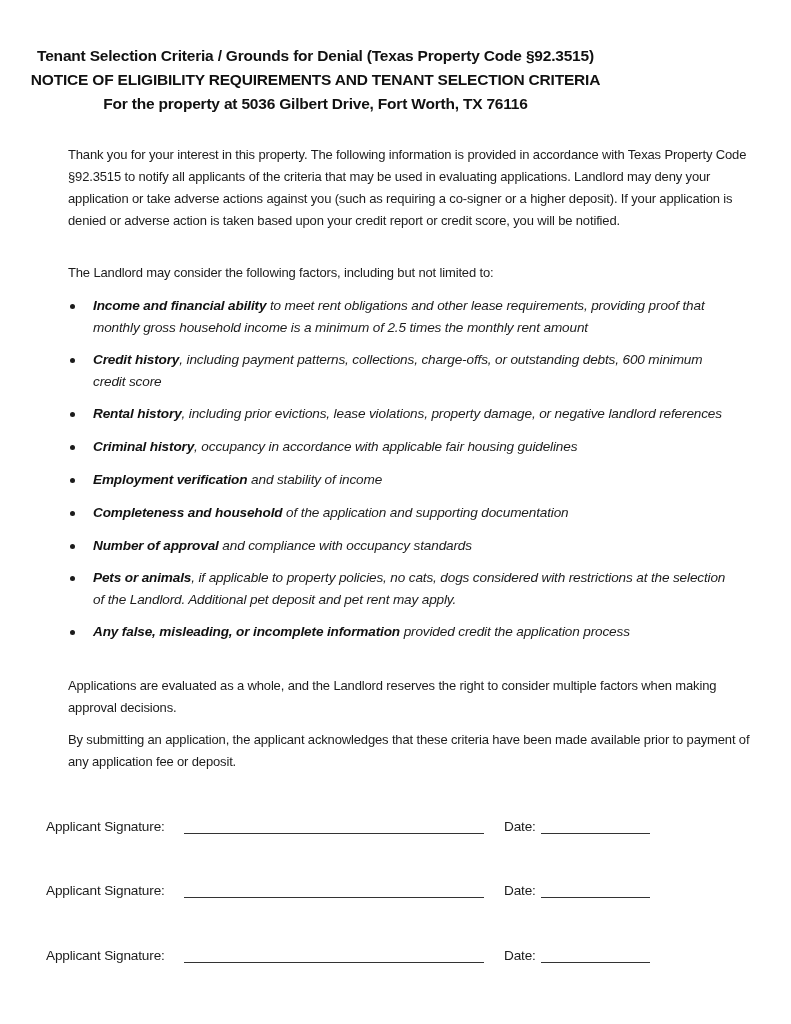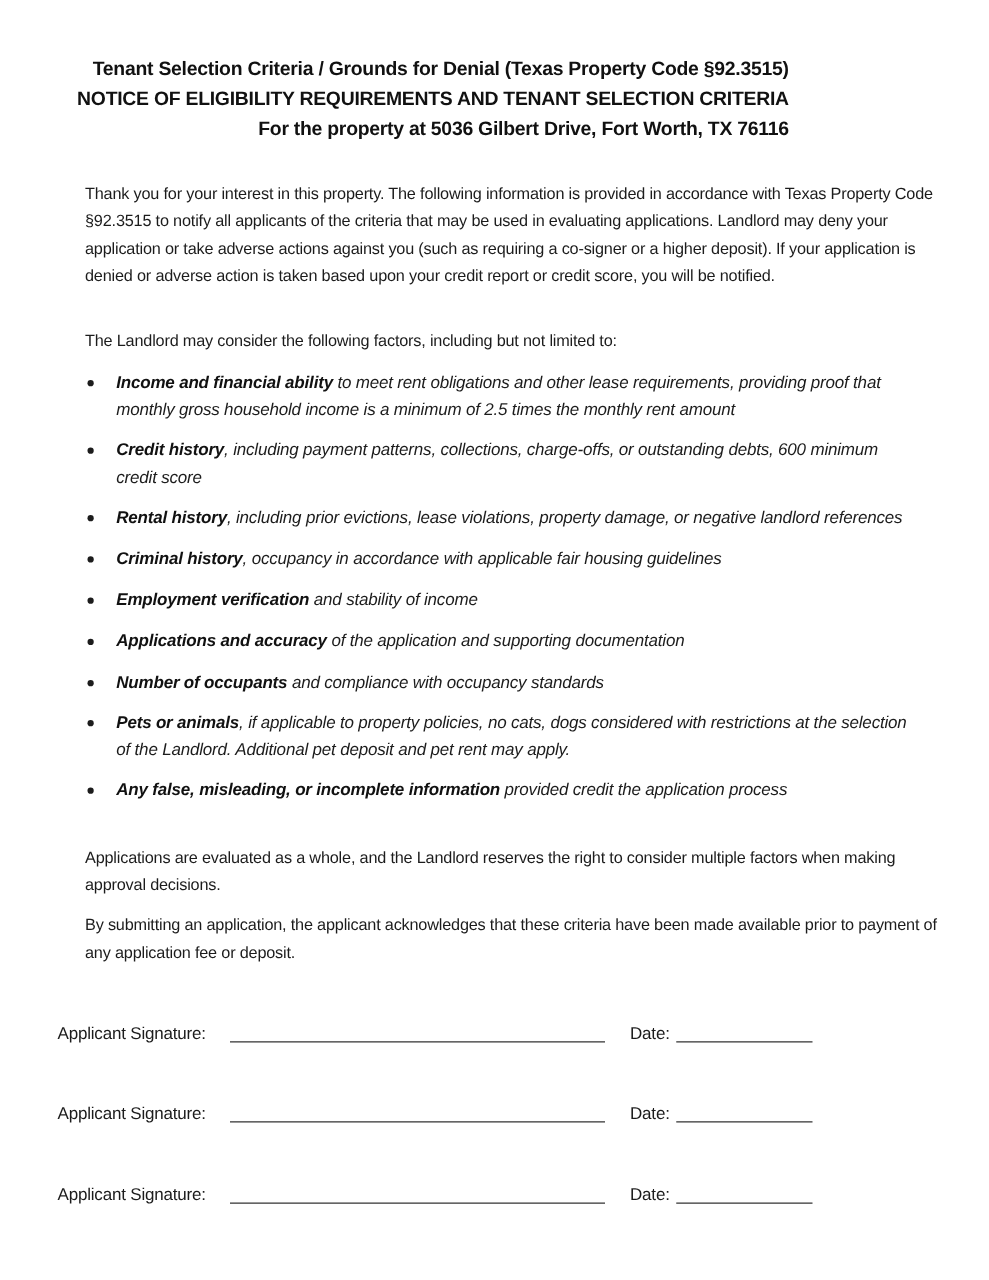--- a/index.html
+++ b/index.html
@@ -18,21 +18,21 @@
     .page {
       position: absolute;
       left: 0; top: 0;
       width: 791px; height: 1024px;
     }
     .header {
       position: absolute;
       top: 44px;
       left: 0;
       width: 631px;
-      text-align: right;
+      text-align: center;
     }
     .header .line {
       font-weight: bold;
       font-size: 15.5px;
       letter-spacing: -0.2px;
       height: 24px;
       line-height: 24px;
       color: #111;
     }
     .body-text {
@@ -149,25 +149,25 @@
     <li class="b3">
       <span class="dot"></span>
       <b>Criminal history</b><span>, occupancy in accordance with applicable fair housing guidelines</span>
     </li>
     <li class="b4">
       <span class="dot"></span>
       <b>Employment verification</b><span> and stability of income</span>
     </li>
     <li class="b5">
       <span class="dot"></span>
-      <b>Applications and accuracy</b><span> of the application and supporting documentation</span>
+      <b>Completeness and household</b><span> of the application and supporting documentation</span>
     </li>
     <li class="b6">
       <span class="dot"></span>
-      <b>Number of occupants</b><span> and compliance with occupancy standards</span>
+      <b>Number of approval</b><span> and compliance with occupancy standards</span>
     </li>
     <li class="b7">
       <span class="dot"></span>
       <b>Pets or animals</b><span>, if applicable to property policies, no cats, dogs considered with restrictions at the selection of the Landlord. Additional pet deposit and pet rent may apply.</span>
     </li>
     <li class="b8">
       <span class="dot"></span>
       <b>Any false, misleading, or incomplete information</b><span> provided credit the application process</span>
     </li>
   </ul>

